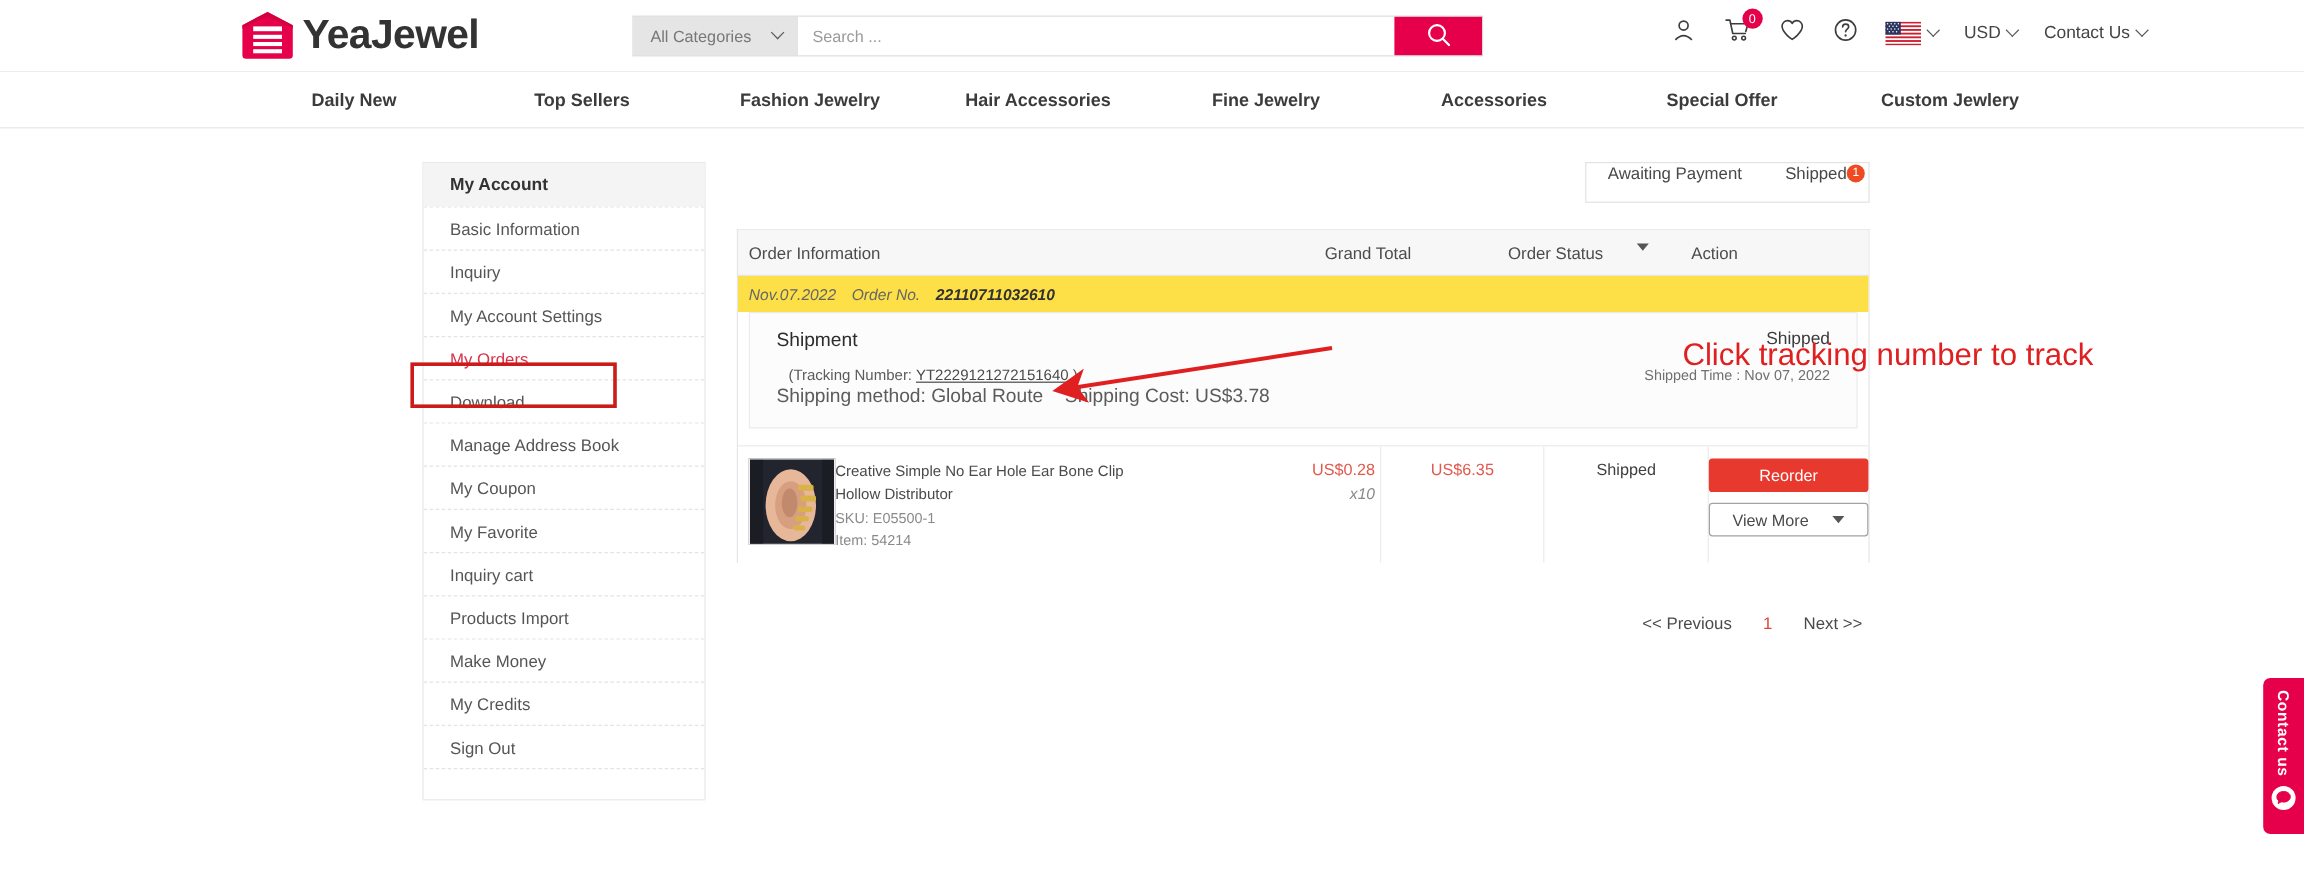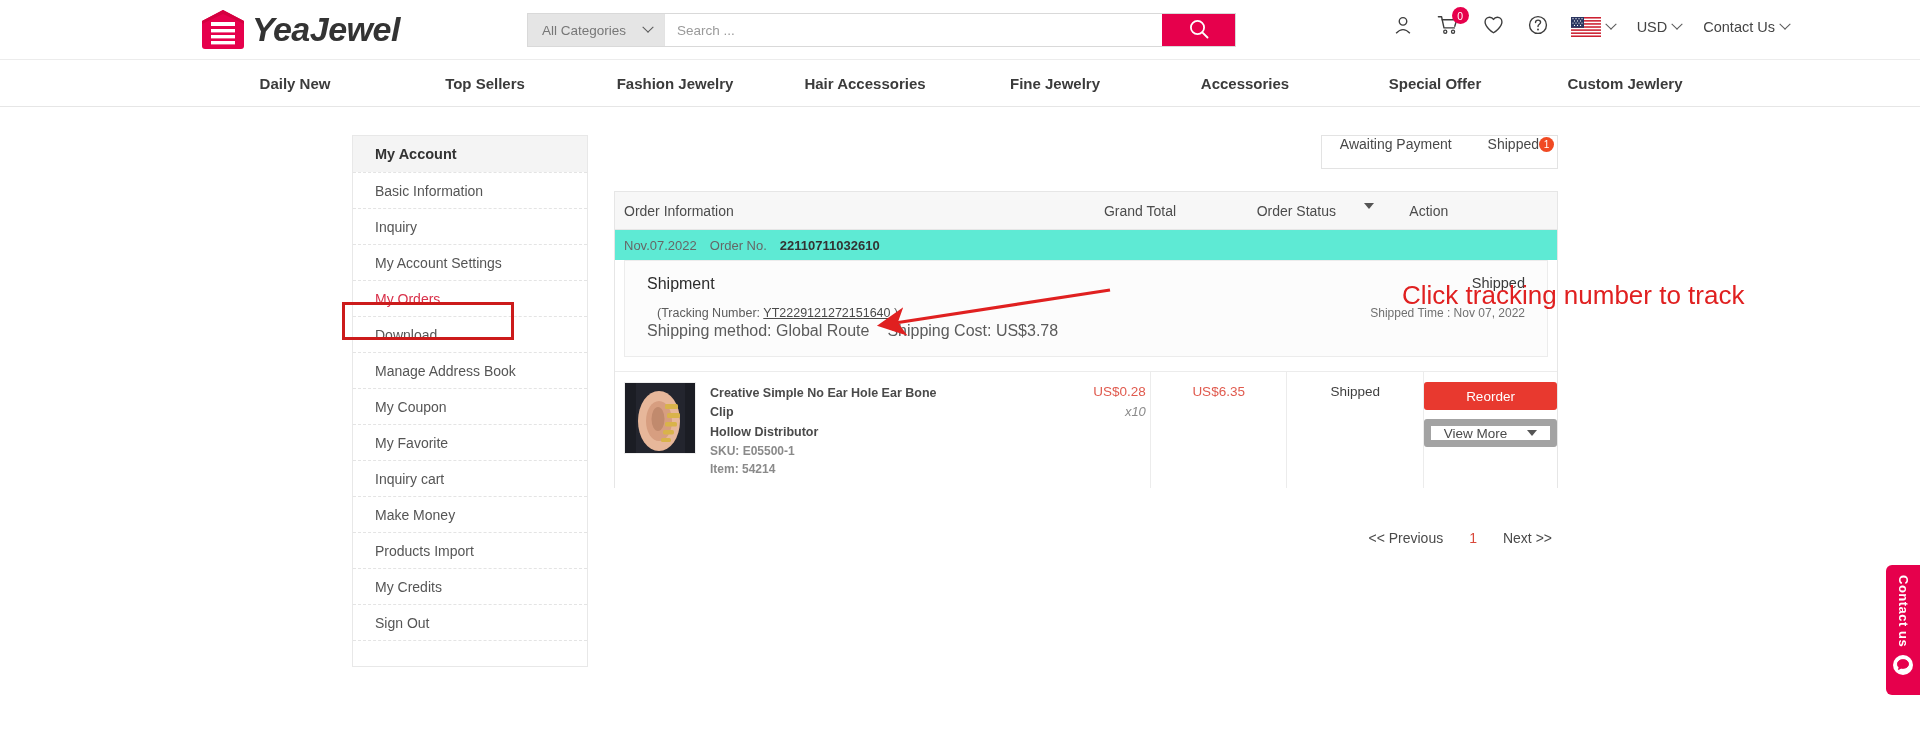--- a/index.html
+++ b/index.html
@@ -31,21 +31,20 @@
   .logo-mark {
     width: 46px; height: 42px;
     position: relative;
   }
   .logo-text {
     font-size: 34px;
     font-weight: bold;
     color: #333333;
     letter-spacing: -0.5px;
     line-height: 1;
-    font-style: italic;
   }
 
   .search-box {
     position: absolute;
     left: 527px; top: 13px;
     height: 34px;
     display: flex;
     align-items: stretch;
     border: 1px solid #d9d9d9;
   }
@@ -261,21 +260,22 @@
   }
 
   .order-meta {
     height: 30px;
     display: flex;
     align-items: center;
     gap: 13px;
     padding-left: 9px;
     font-size: 13px;
     color: #666;
-    background: #5eead4;
+    background: #fde047;
+    font-style: italic;
   }
   .order-meta b { color: #333; font-weight: bold; }
 
   .shipment-box {
     margin: 0 9px 0 9px;
     border: 1px solid #ececec;
     background: #fcfcfc;
     padding: 14px 22px 16px 22px;
     position: relative;
   }
@@ -308,23 +308,21 @@
 
   .prow {
     display: flex;
     border-top: 1px solid #ececec;
     margin-top: 14px;
     min-height: 94px;
   }
   .pcell-info {
     width: 490px;
     display: flex;
-    gap: 14px;
     padding: 10px 9px 10px 9px;
-    font-weight: bold;
   }
   .pthumb {
     width: 72px; height: 72px;
     flex: none;
     border: 1px solid #eee;
     background: #2b2b33;
     position: relative;
     overflow: hidden;
   }
   .pinfo { padding-top: 2px; }
@@ -369,21 +367,21 @@
     border: none;
     border-radius: 3px;
     font-size: 13.5px;
     cursor: pointer;
     font-family: "Liberation Sans", sans-serif;
   }
   .btn-viewmore {
     width: 133px; height: 28px;
     background: #fff;
     color: #4a4a4a;
-    border: 7px solid #a3a3a3;
+    border: 1px solid #a3a3a3;
     border-radius: 3px;
     font-size: 13.5px;
     cursor: pointer;
     display: flex;
     align-items: center;
     justify-content: center;
     gap: 20px;
     font-family: "Liberation Sans", sans-serif;
   }
 
@@ -597,22 +595,22 @@
     <div class="side-head">My Account</div>
     <div class="side-item">Basic Information</div>
     <div class="side-item">Inquiry</div>
     <div class="side-item">My Account Settings</div>
     <div class="side-item active">My Orders</div>
     <div class="side-item">Download</div>
     <div class="side-item">Manage Address Book</div>
     <div class="side-item">My Coupon</div>
     <div class="side-item">My Favorite</div>
     <div class="side-item">Inquiry cart</div>
+    <div class="side-item">Products Import</div>
     <div class="side-item">Make Money</div>
-    <div class="side-item">Products Import</div>
     <div class="side-item">My Credits</div>
     <div class="side-item">Sign Out</div>
     <div class="side-pad"></div>
   </div>
 
   <div class="content">
 
     <div class="tabs-row">
       <div class="tabs">
         <div class="tab">

